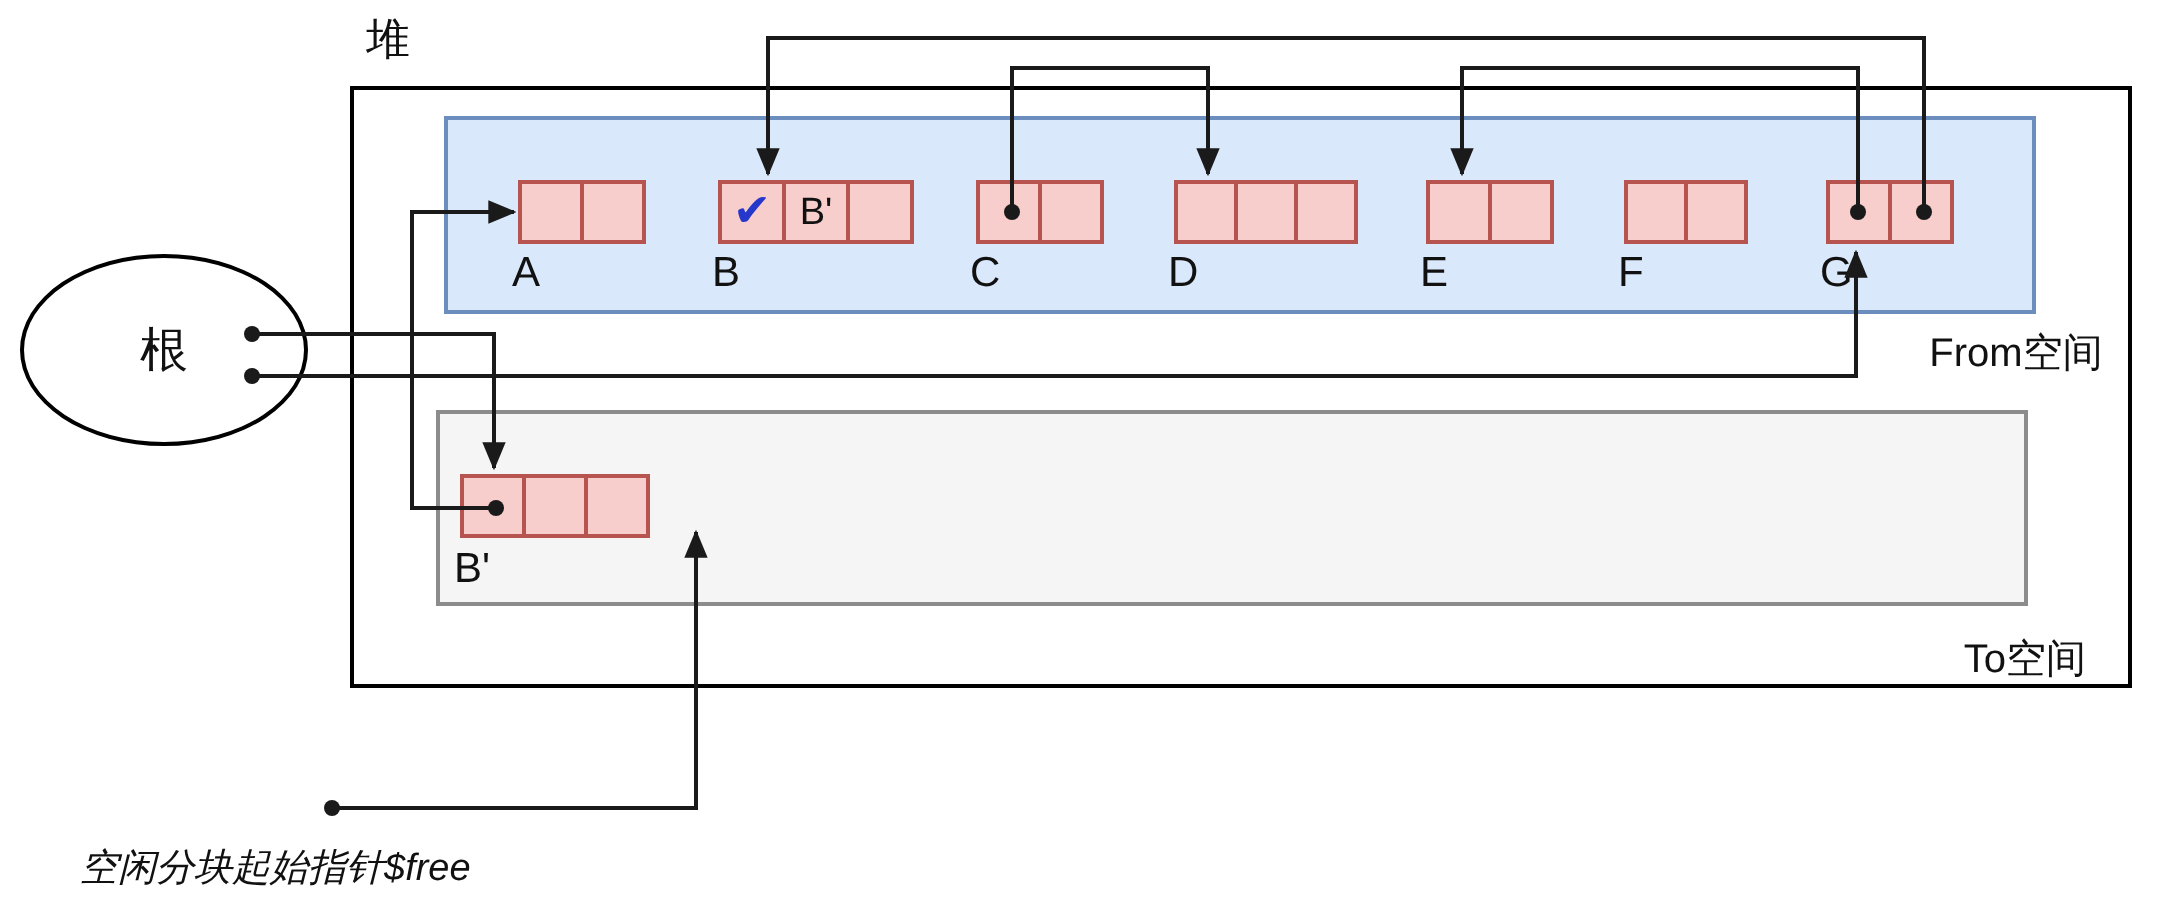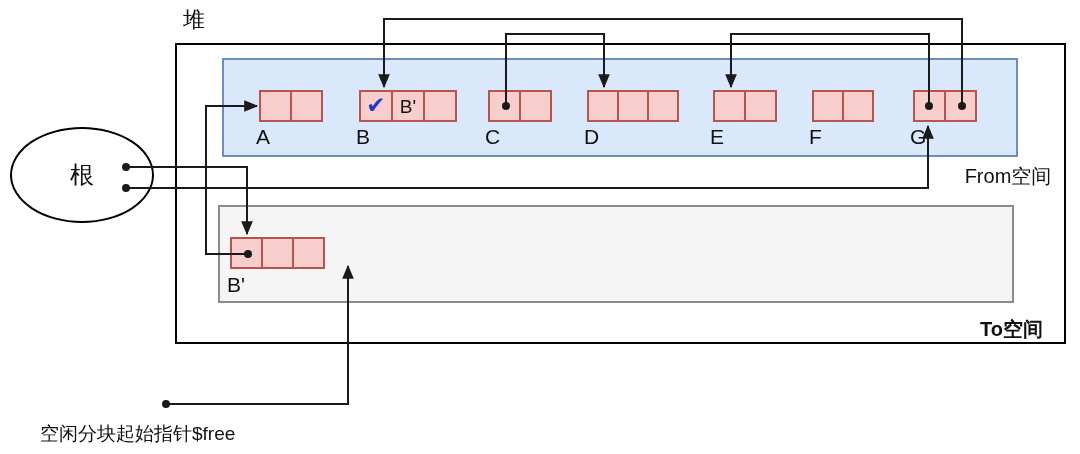--- a/index.html
+++ b/index.html
@@ -12,28 +12,28 @@
   .heap-box{
     position:absolute;left:175px;top:43px;width:891px;height:301px;
     border:2px solid #000000;background:#ffffff;box-sizing:border-box;
   }
   .space{position:absolute;box-sizing:border-box;}
   .space.from{left:222px;top:58px;width:796px;height:99px;
     background:var(--from-fill,#dae8fc);border:2px solid var(--from-stroke,#6c8ebf);}
   .space.to{left:218px;top:205px;width:796px;height:98px;
     background:var(--to-fill,#f5f5f5);border:2px solid var(--to-stroke,#8c8c8c);}
   .from-label{left:958px;top:163px;width:100px;text-align:center;font-size:20px;}
-  .to-label{left:943px;top:316px;width:100px;text-align:right;font-size:20px;font-weight:bold;}
+  .to-label{left:943px;top:316px;width:100px;text-align:right;font-size:20px;}
   .root{
     position:absolute;left:10px;top:127px;width:144px;height:96px;
     border:2px solid #000000;border-radius:50%;background:#ffffff;box-sizing:border-box;
     display:flex;align-items:center;justify-content:center;
   }
   .root-label{position:static;font-size:24px;}
-  .free-label{left:40px;top:421px;font-size:19px;}
+  .free-label{left:40px;top:421px;font-size:19px;font-style:italic;}
   .block{position:absolute;display:flex;height:32px;box-sizing:border-box;}
   .cell{
     height:32px;box-sizing:border-box;border:2px solid var(--cell-stroke,#b85450);
     background:var(--cell-fill,#f8cecc);display:flex;align-items:center;justify-content:center;
   }
   .cell + .cell{margin-left:-2px;}
   .check{font-size:23px;font-weight:bold;color:var(--check-color,#2638cc);line-height:1;transform:translateY(-1px);}
   .cell-text{font-size:19px;color:#111111;line-height:1;}
   .block-label{position:absolute;font-size:21px;color:#111111;white-space:nowrap;}
   #wires{position:absolute;left:0;top:0;width:1080px;height:454px;pointer-events:none;}

